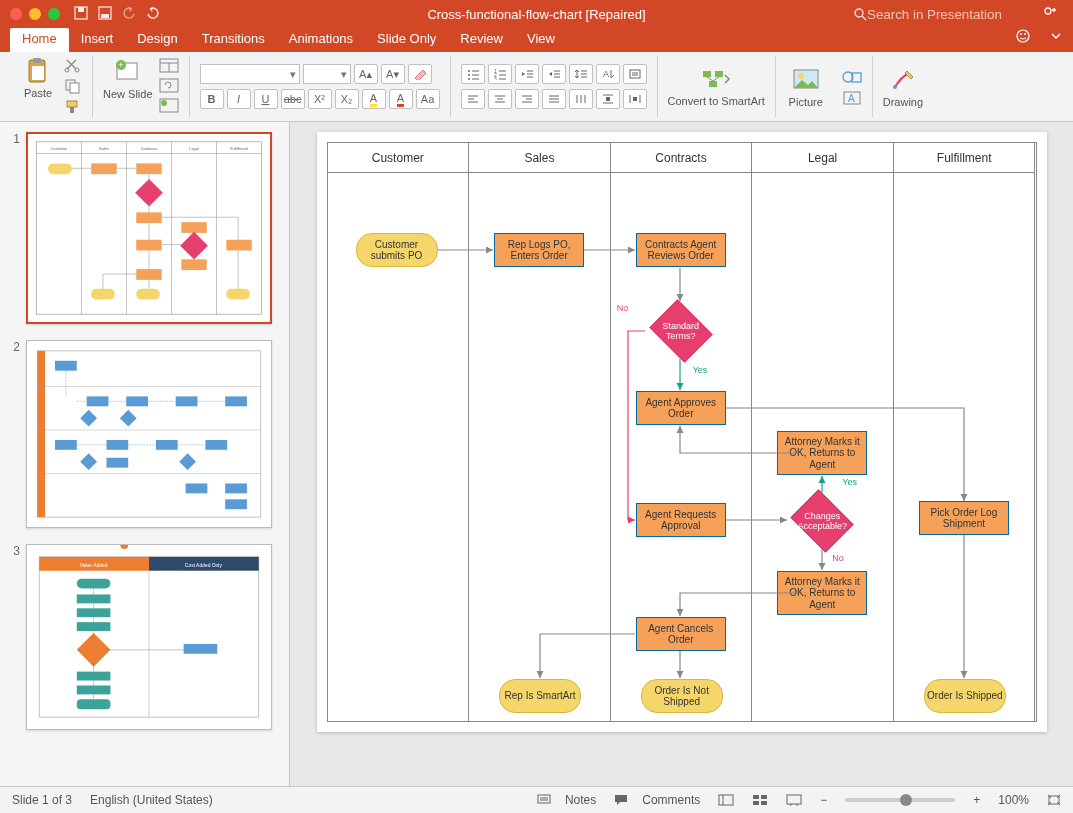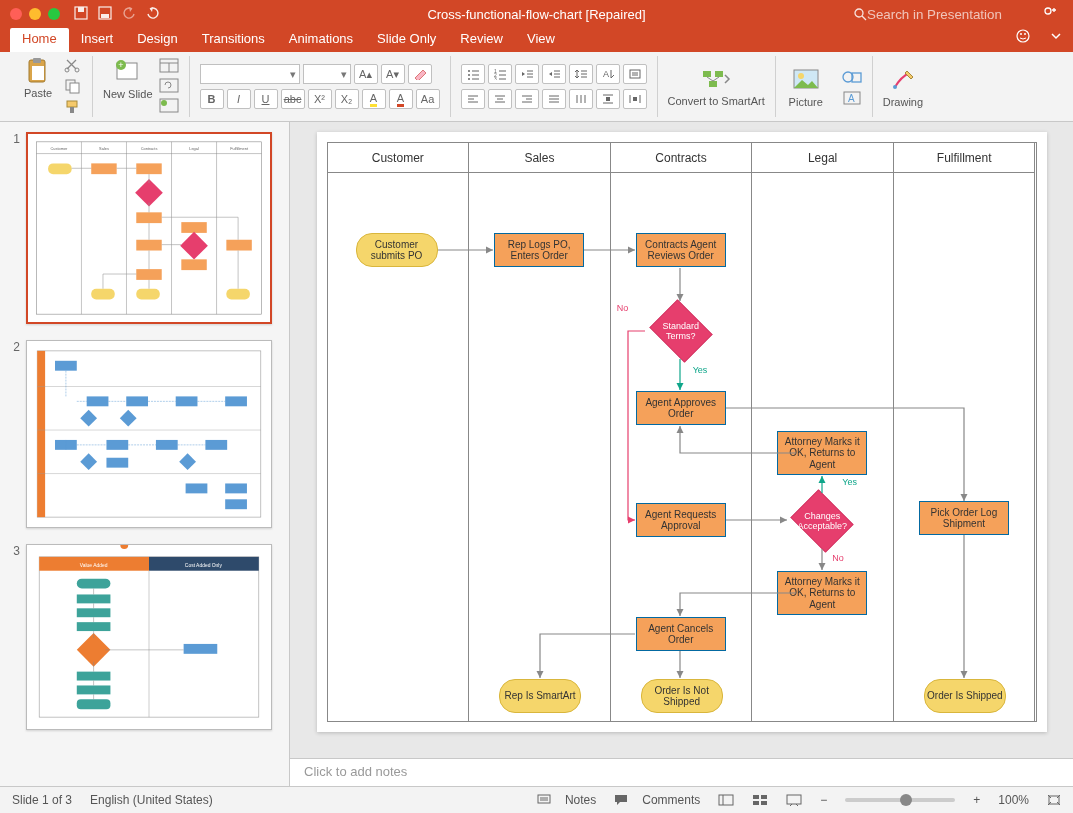--- a/index.html
+++ b/index.html
@@ -651,21 +651,20 @@
               <path d="M317 158 L300 158 L300 347 L307 347"></path>
             </g>
             <g fill="none" stroke="#0fa68a" stroke-width="1.2" marker-end="url(#arrg)">
               <path d="M352 186 L352 217"></path>
               <path d="M494 320 L494 303"></path>
             </g>
           </svg>
         </div>
       </div>
     </div>
-    <div class="notes">Click to add notes</div>
   </div>
 </div>
 
 <div class="status">
   <span>Slide 1 of 3</span>
   <span>English (United States)</span>
   <div class="spacer"></div>
   <div class="sbtn">
       <svg width="14" height="12">
         <rect x="1" y="1" width="12" height="8" fill="none" stroke="#666"></rect>

